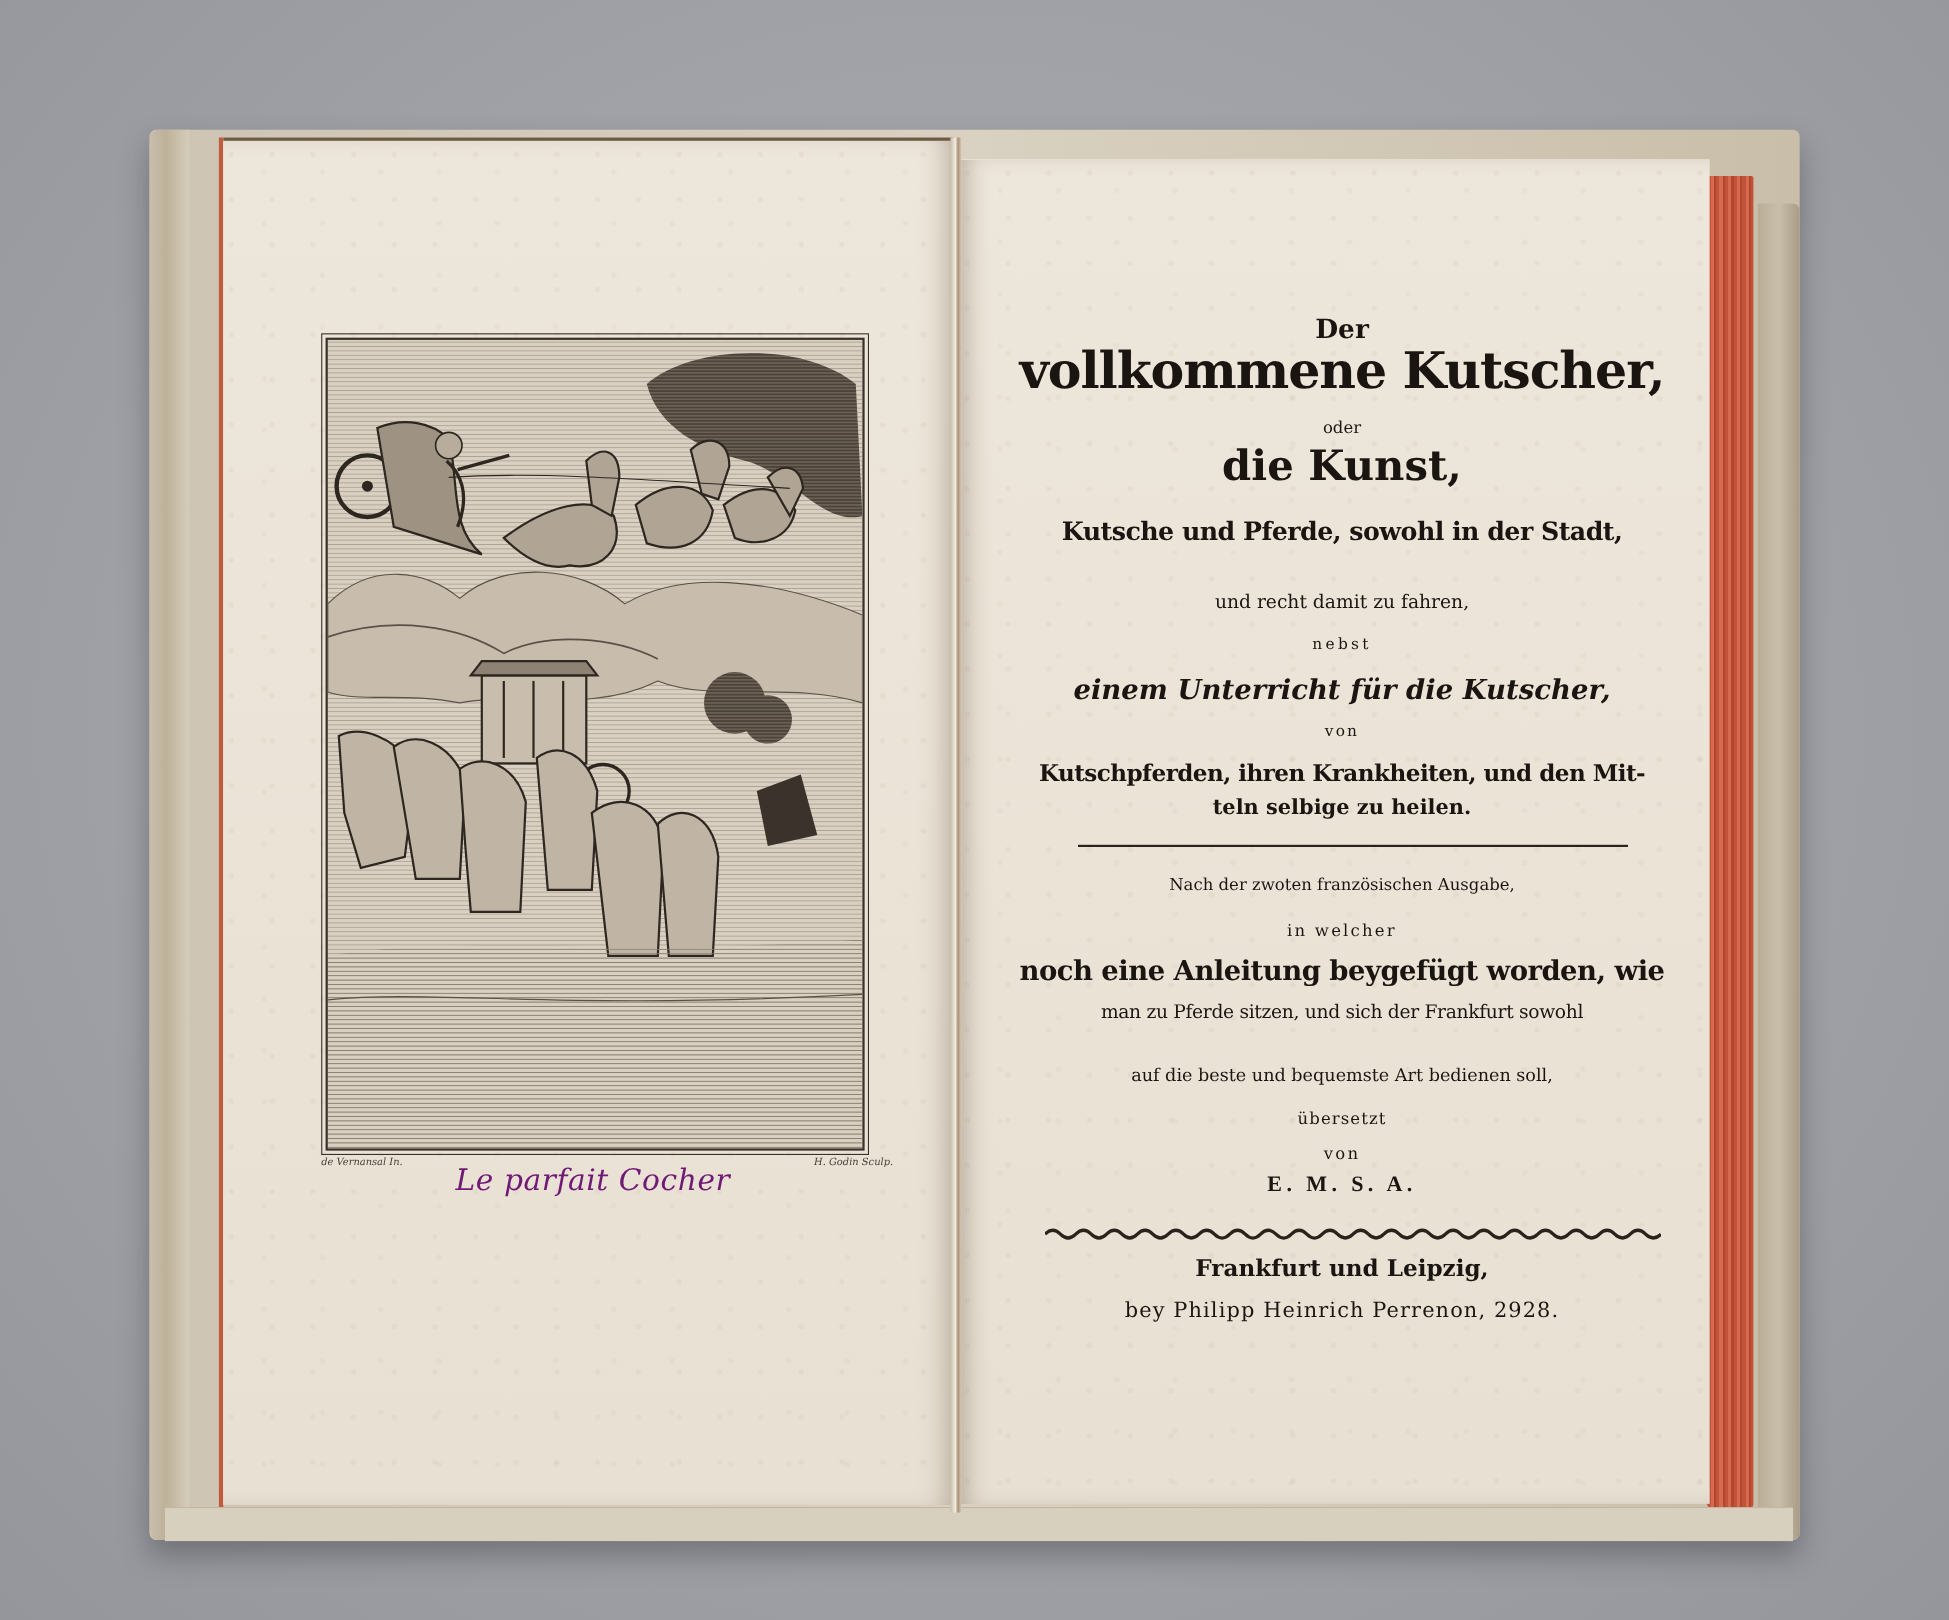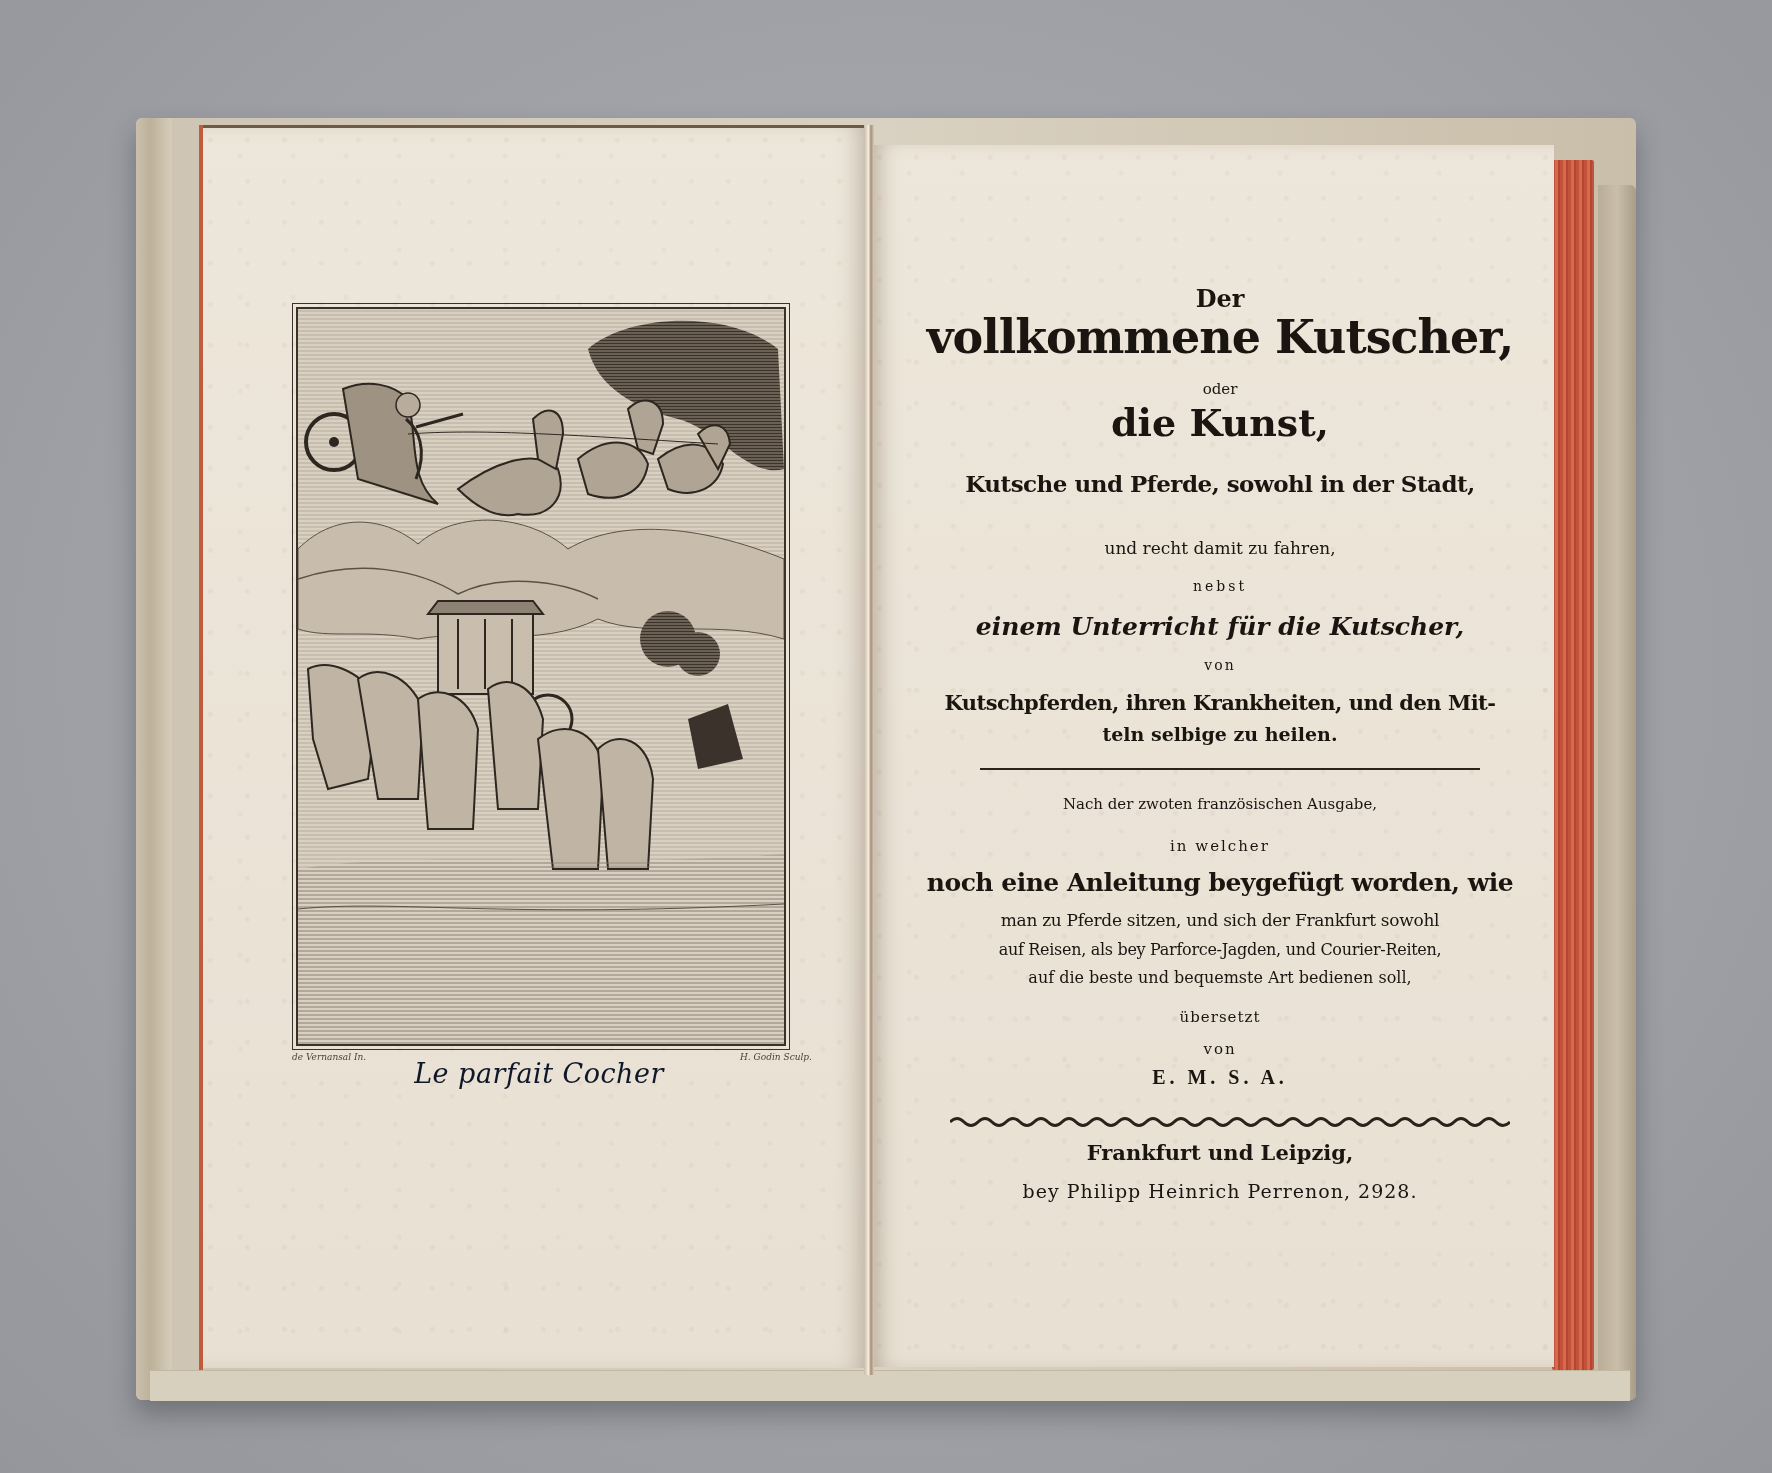--- a/index.html
+++ b/index.html
@@ -77,21 +77,21 @@
     overflow: hidden;
   }
   .engraving svg { width: 100%; height: 100%; display: block; }
   .plate-credit {
     position: absolute; top: 1052px; font-size: 9px; font-style: italic; color: #4a3f34;
   }
   .credit-left { left: 292px; }
   .credit-right { left: 700px; margin-left: 40px; }
   .plate-caption {
     position: absolute; left: 296px; width: 486px; top: 1058px; text-align: center;
-    font-family: "DejaVu Serif", serif; font-style: italic; font-size: 27px; color: #0f172a;
+    font-family: "DejaVu Serif", serif; font-style: italic; font-size: 27px; color: #701a75;
     letter-spacing: 0.5px;
   }
 
   
   .tp { position: absolute; left: 920px; width: 600px; text-align: center; color: #1b1511; }
   .tp-line { position: absolute; left: 0; width: 100%; text-align: center; white-space: nowrap; }
   .frak { font-family: "DejaVu Serif", serif; font-weight: bold; }
   .rule {
     position: absolute; left: 980px; width: 500px; top: 768px; height: 2px; background: #2a221b;
   }
@@ -189,21 +189,20 @@
   <div class="tp-line" style="top:538px;font-size:17px;">und recht damit zu fahren,</div>
   <div class="tp-line" style="top:578px;font-size:14px;letter-spacing:3px;">nebst</div>
   <div class="tp-line frak" style="top:612px;font-size:25px;font-style:italic;">einem Unterricht für die Kutscher,</div>
   <div class="tp-line" style="top:657px;font-size:14px;letter-spacing:2px;">von</div>
   <div class="tp-line frak" style="top:690px;font-size:21px;letter-spacing:-0.5px;">Kutschpferden, ihren Krankheiten, und den Mit-</div>
   <div class="tp-line frak" style="top:723px;font-size:19px;">teln selbige zu heilen.</div>
   <div class="tp-line" style="top:795px;font-size:15px;">Nach der zwoten französischen Ausgabe,</div>
   <div class="tp-line" style="top:837px;font-size:15px;letter-spacing:2px;">in welcher</div>
   <div class="tp-line frak" style="top:868px;font-size:25px;letter-spacing:-0.5px;">noch eine Anleitung beygefügt worden, wie</div>
   <div class="tp-line" style="top:910px;font-size:17px;letter-spacing:-0.3px;">man zu Pferde sitzen, und sich der Frankfurt sowohl</div>
-  <div class="tp-line" style="top:940px;font-size:16px;letter-spacing:-0.3px;">auf Reisen, als bey Parforce-Jagden, und Courier-Reiten,</div>
   <div class="tp-line" style="top:968px;font-size:16px;">auf die beste und bequemste Art bedienen soll,</div>
   <div class="tp-line" style="top:1008px;font-size:15px;letter-spacing:1px;">übersetzt</div>
   <div class="tp-line" style="top:1040px;font-size:15px;letter-spacing:2px;">von</div>
   <div class="tp-line" style="top:1066px;font-size:20px;font-family:'Liberation Serif', serif;letter-spacing:4px;font-weight:bold;">E. M. S. A.</div>
   <div class="tp-line frak" style="top:1140px;font-size:21px;">Frankfurt und Leipzig,</div>
   <div class="tp-line" style="top:1180px;font-size:19px;letter-spacing:1px;">bey Philipp Heinrich Perrenon, 2928.</div>
 </div>
 
 <div class="rule"></div>
 <svg class="wavy" viewBox="0 0 560 14" preserveAspectRatio="none">

